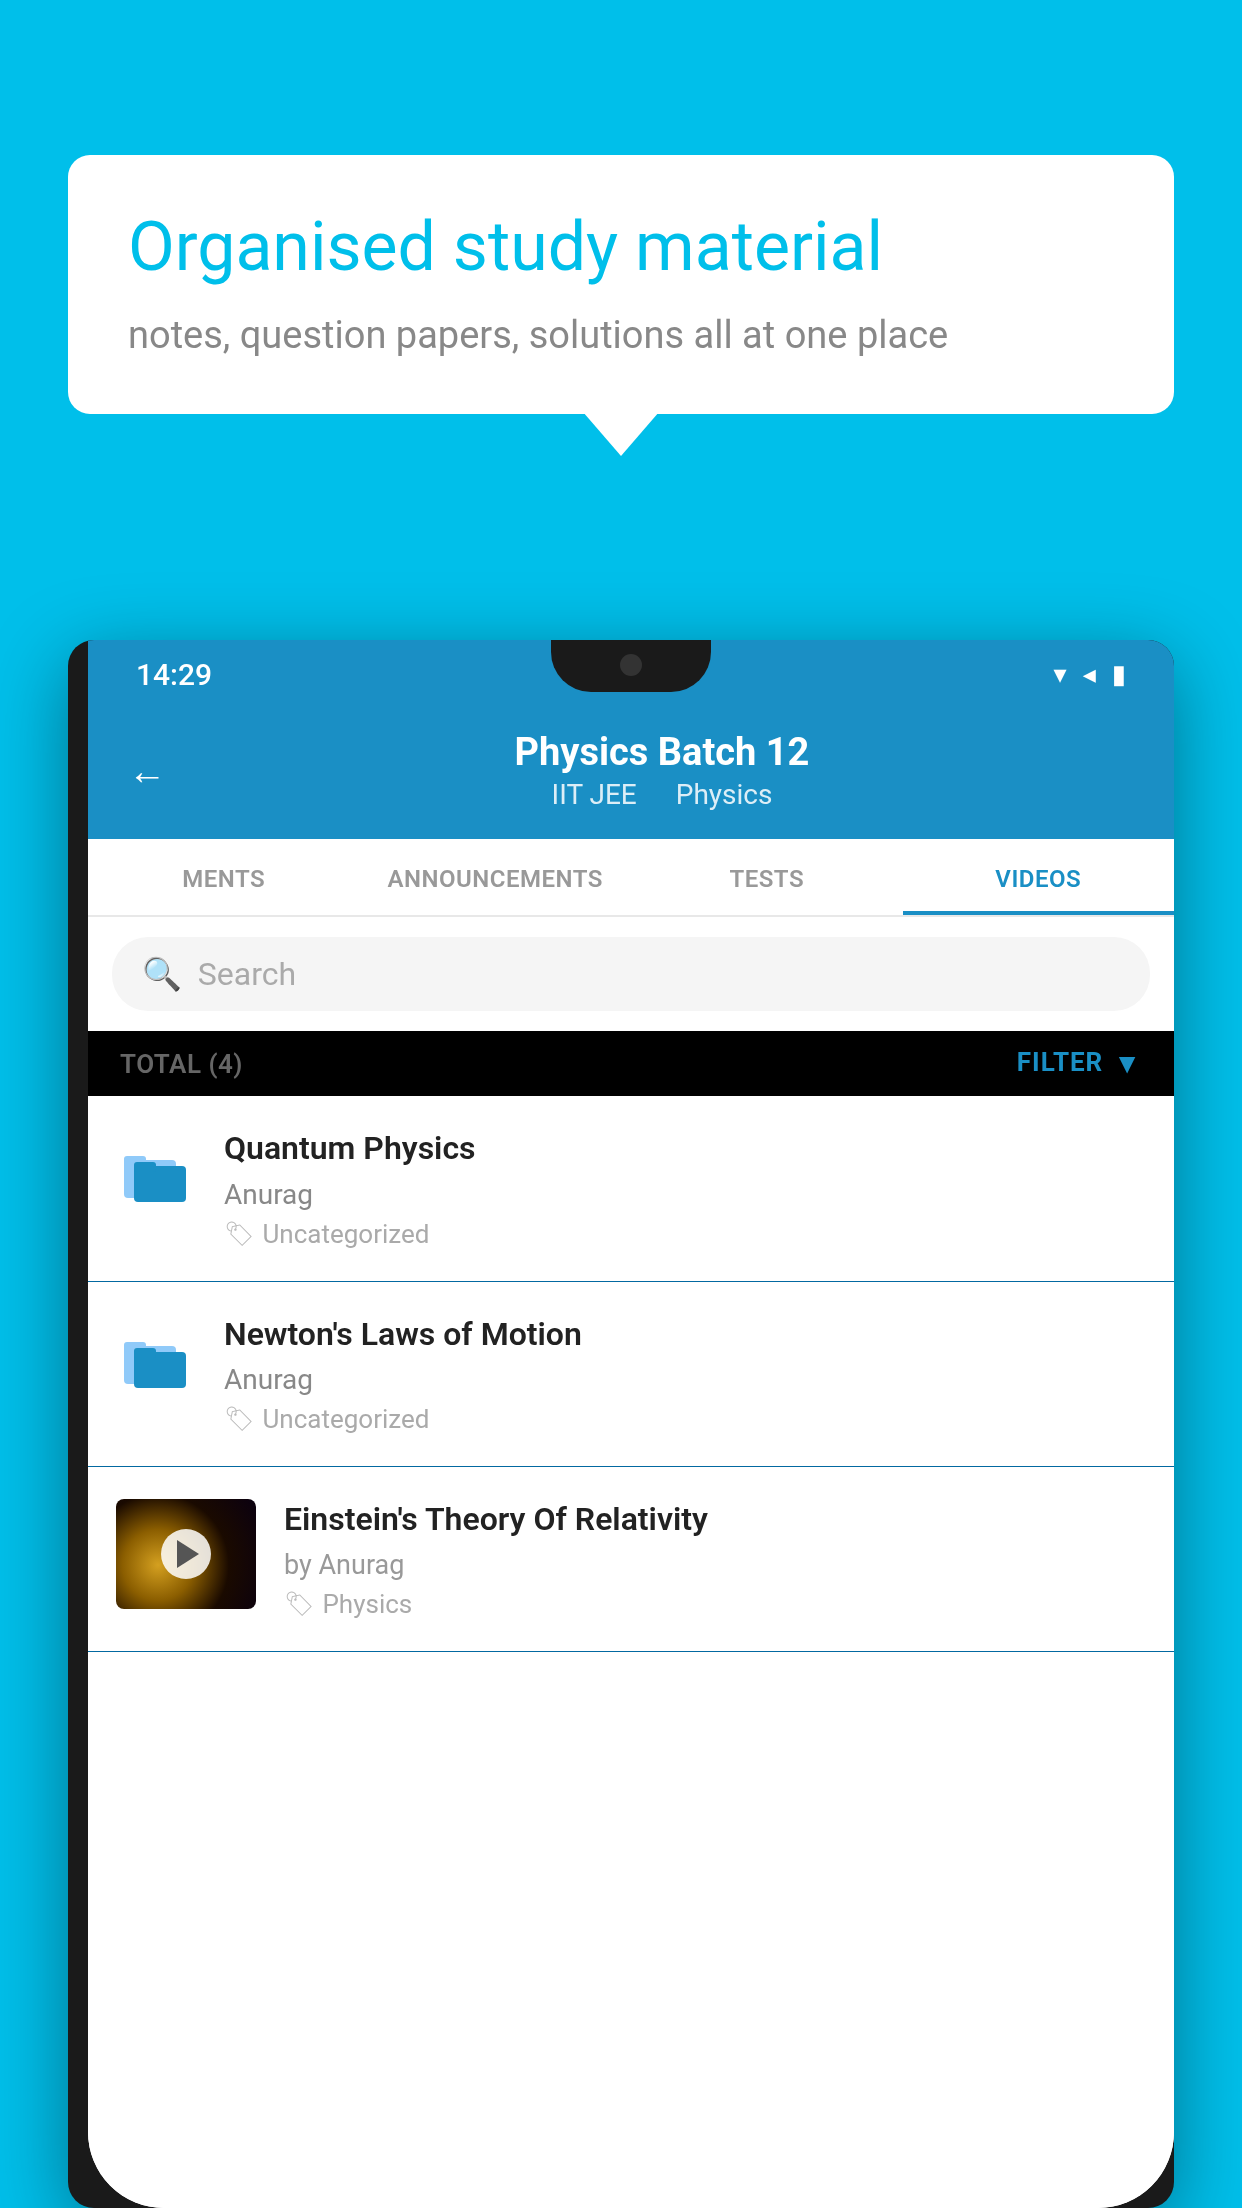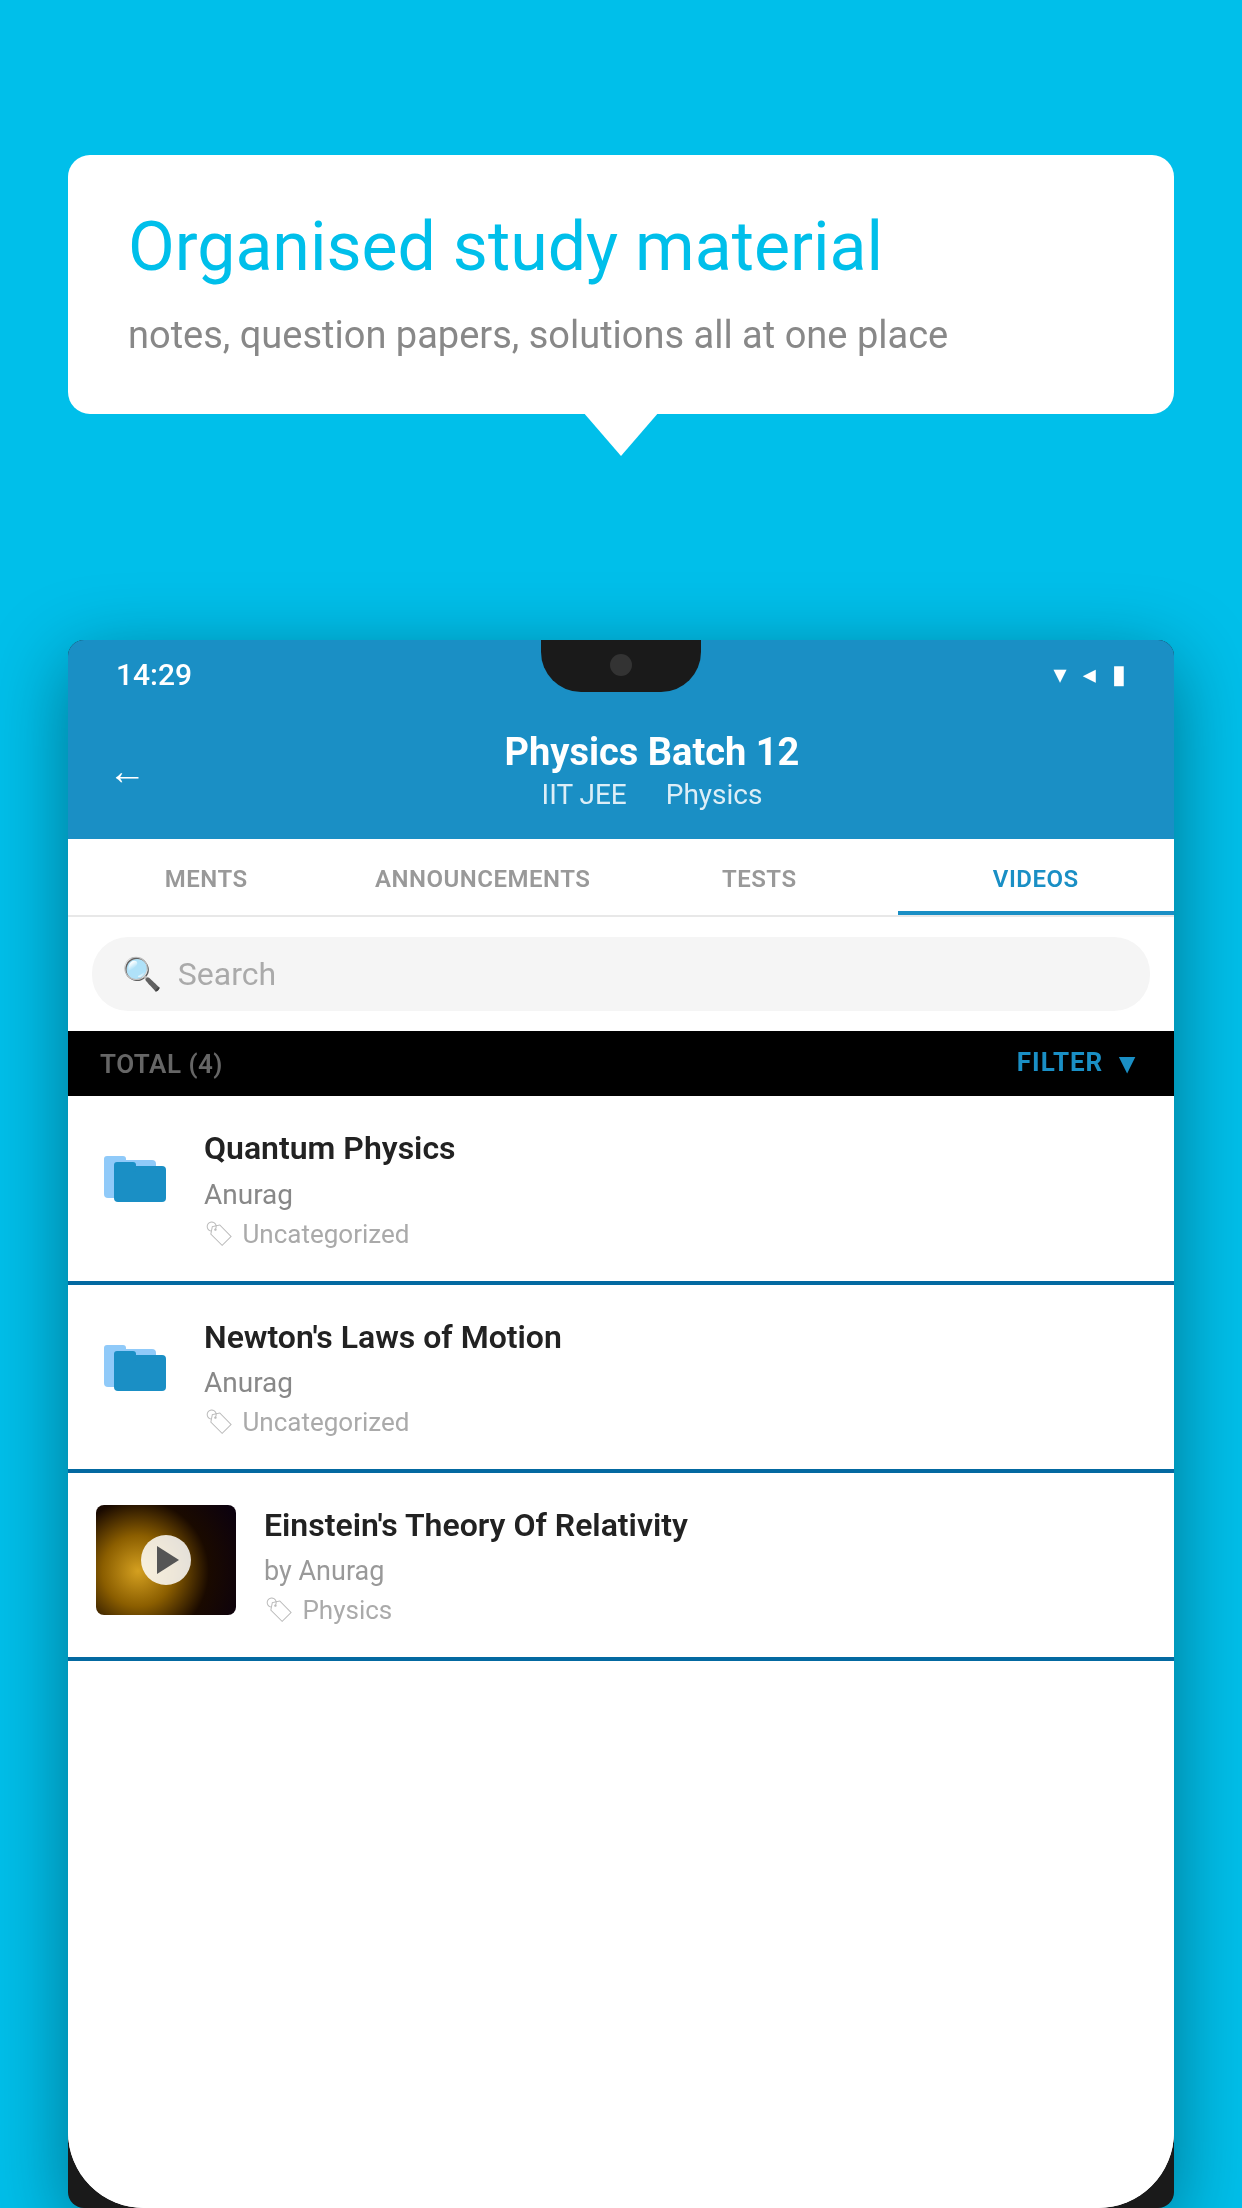--- a/index.html
+++ b/index.html
@@ -52,23 +52,24 @@
 
     
     .phone-frame {
       position: absolute;
       top: 640px;
       left: 68px;
       right: 68px;
       width: 1106px;
       height: 1568px;
       background: #1a1a1a;
-      border-radius: 16px;
+      border-radius: 26px;
       box-shadow: 0 20px 80px rgba(0,0,0,0.4);
       overflow: hidden;
+      padding-left: 20px;
     }
 
     
     .status-bar {
       background: #1a8fc5;
       height: 68px;
       display: flex;
       align-items: center;
       justify-content: space-between;
       padding: 0 48px;
@@ -236,21 +237,21 @@
     
     .video-list {
       flex: 1;
       overflow: hidden;
       background: white;
     }
     .video-item {
       display: flex;
       align-items: flex-start;
       padding: 32px 28px;
-      border-bottom: 4px solid #0369a1;
+      border-bottom: 1px solid #0369a1;
       gap: 28px;
     }
     .video-item-thumbnail {
       width: 140px;
       height: 110px;
       background: #ddd;
       border-radius: 8px;
       overflow: hidden;
       flex-shrink: 0;
       position: relative;

